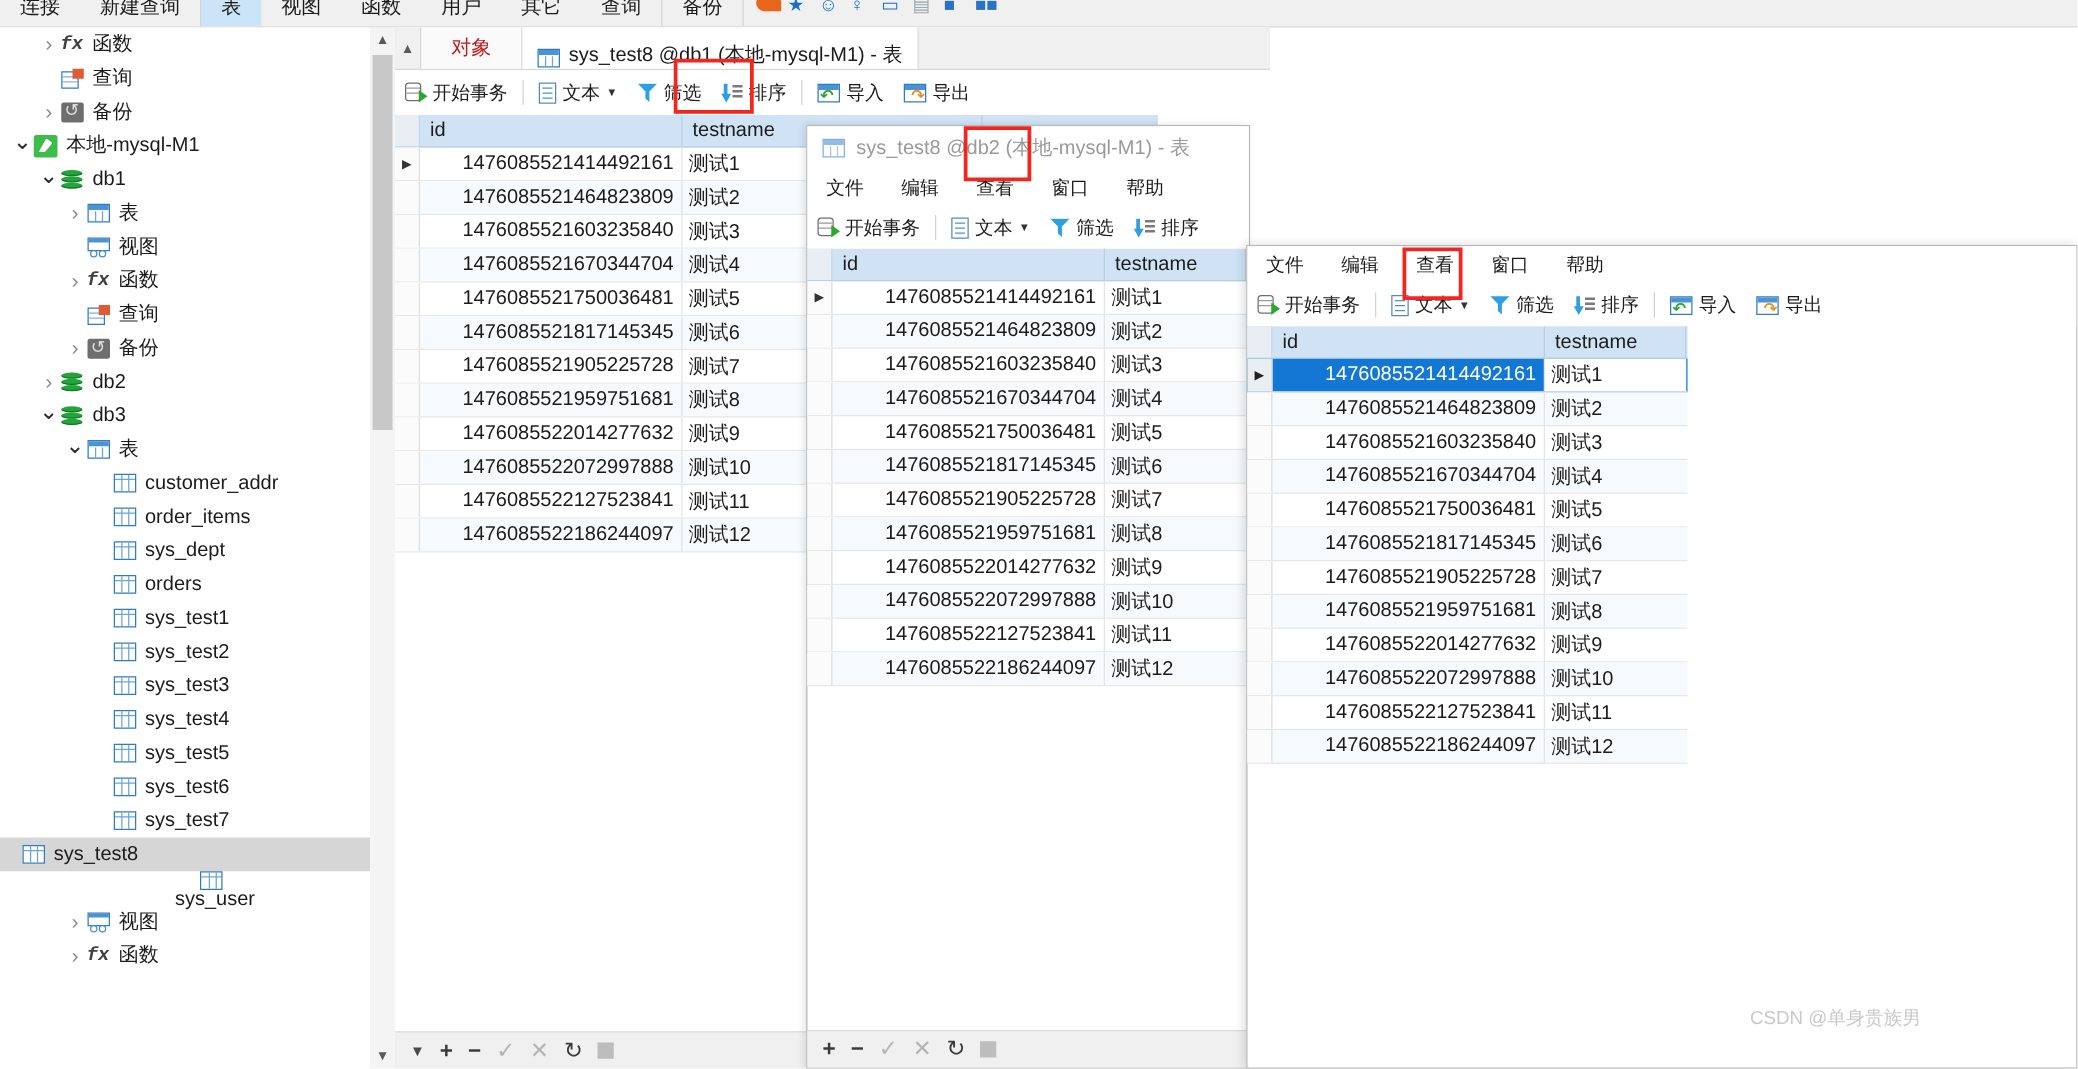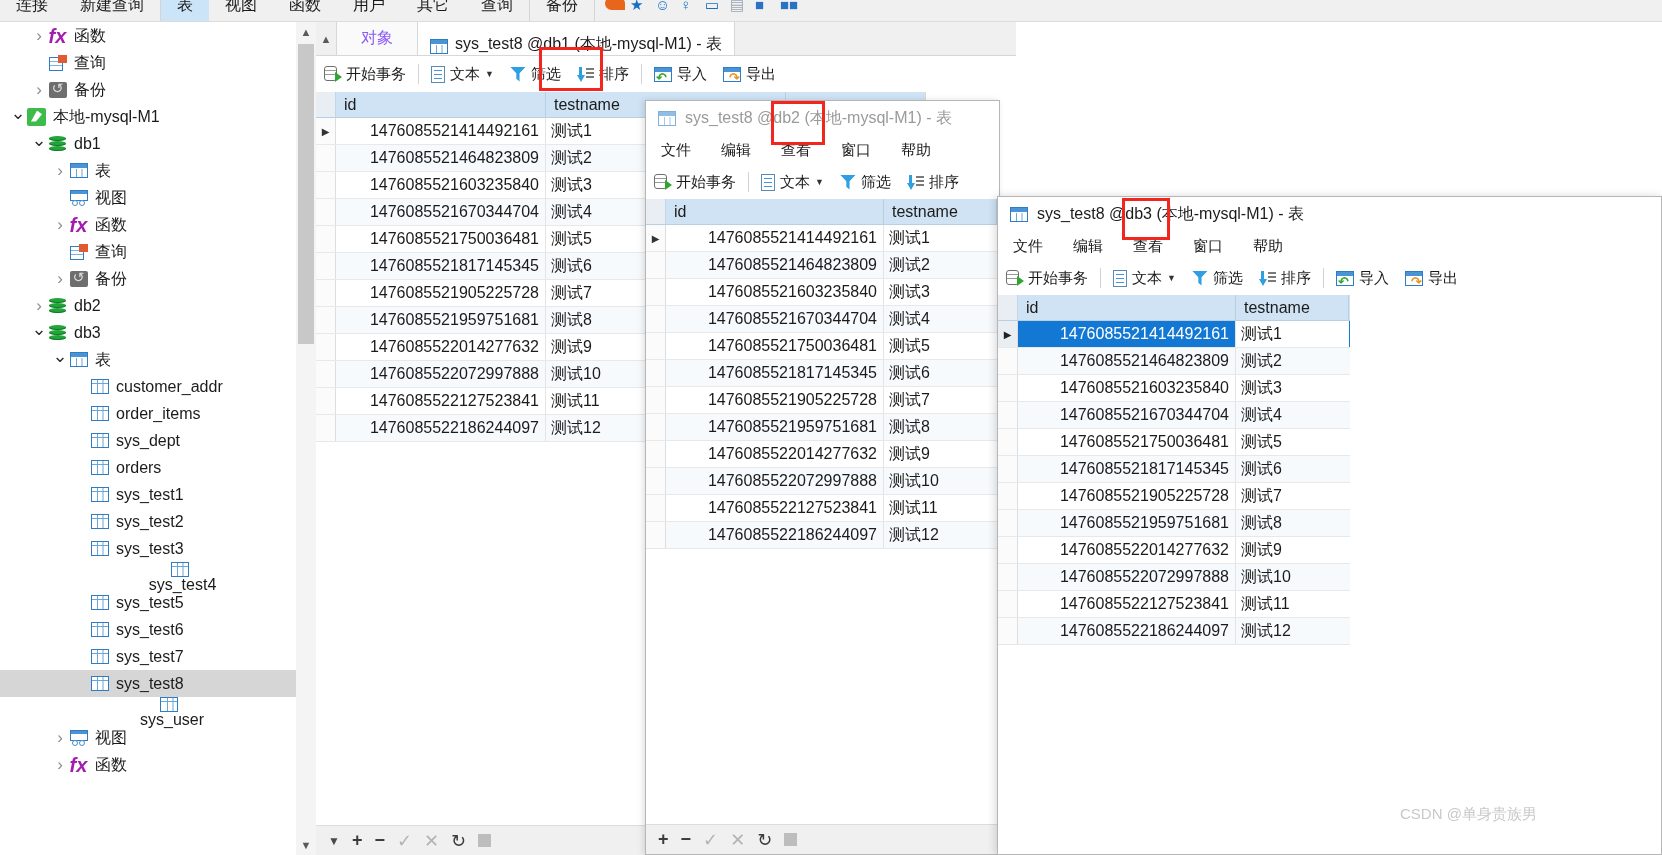--- a/index.html
+++ b/index.html
@@ -64,22 +64,22 @@
   .i-table-hdr::after { content:""; position:absolute; top:5px; bottom:0; left:5.5px; width:1.2px; background:#6aa6d8;
                         box-shadow: 5.5px 0 0 #6aa6d8, 0 0 0 0 #000; }
 
   .i-db { width: 17px; height: 16px; position: relative; }
   .i-db i { position: absolute; left: 0; width: 17px; height: 5px; border-radius: 50%;
             background: #23a53b; box-shadow: inset 0 -1px 0 #0f7a26; }
   .i-db i:nth-child(1) { top: 0; }
   .i-db i:nth-child(2) { top: 5px; }
   .i-db i:nth-child(3) { top: 10px; }
 
-  .i-fx { font-family: Liberation Sans, sans-serif; font-style: italic; font-weight: bold;
-          color: #a21caf; font-size: 20px; line-height: 1; }
+  .i-fx { font-family: Liberation Mono, monospace; font-style: italic; font-weight: bold;
+          color: #404040; font-size: 15px; line-height: 1; }
 
   .i-view { width: 18px; height: 16px; position: relative; }
   .i-view .box { position: absolute; left:0; top:0; width: 18px; height: 11px;
                  border: 1.6px solid #2e7cc4; background:#fff; }
   .i-view .box::before { content:""; position:absolute; left:0; right:0; top:0; height:3px; background:#4a93d4; }
   .i-view .o { position:absolute; bottom:0; width: 6px; height: 6px; border: 1.4px solid #4a8ec0;
                border-radius: 50%; background: #fff; }
   .i-view .o.l { left: 2px; } .i-view .o.r { left: 9px; }
 
   .i-query { width: 18px; height: 16px; position: relative; }
@@ -373,21 +373,21 @@
           </span>
           <span class="tree-label">sys_test2</span>
         </div>
         <div class="tree-row" style="padding-left: 73px;">
           <span class="chev"></span>
           <span class="tree-icon">
             <span class="i-table"></span>
           </span>
           <span class="tree-label">sys_test3</span>
         </div>
-        <div class="tree-row" style="padding-left: 73px; flex-direction: column;">
+        <div class="tree-row" style="padding-left: 73px;">
           <span class="chev"></span>
           <span class="tree-icon">
             <span class="i-table"></span>
           </span>
           <span class="tree-label">sys_test4</span>
         </div>
         <div class="tree-row" style="padding-left: 73px;">
           <span class="chev"></span>
           <span class="tree-icon">
             <span class="i-table"></span>
@@ -401,21 +401,21 @@
           </span>
           <span class="tree-label">sys_test6</span>
         </div>
         <div class="tree-row" style="padding-left: 73px;">
           <span class="chev"></span>
           <span class="tree-icon">
             <span class="i-table"></span>
           </span>
           <span class="tree-label">sys_test7</span>
         </div>
-        <div class="tree-row selected" style="padding-left: 73px;">
+        <div class="tree-row selected" style="">
           <span class="chev"></span>
           <span class="tree-icon">
             <span class="i-table"></span>
           </span>
           <span class="tree-label">sys_test8</span>
         </div>
         <div class="tree-row" style="padding-left: 52px; flex-direction: column;">
           <span class="chev"></span>
           <span class="tree-icon">
             <span class="i-table"></span>
@@ -445,21 +445,21 @@
   <div class="sb-scroll" style="left:296px;top:22px;width:20px;height:833px;">
     <div class="sb-arrow">▲</div>
     <div class="sb-thumb" style="top:22px;height:300px;"></div>
     <div class="sb-arrow" style="position:absolute;bottom:0;">▼</div>
   </div>
 
   <div style="position:absolute;left:316px;top:22px;width:700px;height:833px;background:#ffffff;">
 
     <div style="display:flex;align-items:stretch;height:34px;background:#f0f0f0;border-bottom:1px solid #d7d7d7;">
       <div style="width:20px;display:flex;align-items:center;justify-content:center;color:#5a5a5a;font-size:11px;">▲</div>
-      <div style="display:flex;align-items:center;padding:0 24px;background:#fafafa;border-right:1px solid #d7d7d7;border-left:1px solid #d7d7d7;color:#8b5cf6;font-size:16px;">
+      <div style="display:flex;align-items:center;padding:0 24px;background:#fafafa;border-right:1px solid #d7d7d7;border-left:1px solid #d7d7d7;color:#b91c1c;font-size:16px;">
         <span>对象</span>
       </div>
       <div style="display:flex;align-items:flex-end;padding:0 12px 0 10px;background:#ffffff;border-right:1px solid #d7d7d7;font-size:16px;white-space:nowrap;">
         <span class="tree-icon">
             <span class="i-table-hdr"></span>
           </span>
         <span>sys_test8 @db1 (本地-mysql-M1) - 表</span>
       </div>
     </div>
 
@@ -699,26 +699,20 @@
       <span style="font-weight:bold;">−</span>
       <span class="dim">✓</span>
       <span class="dim">✕</span>
       <span>↻</span>
       <span class="stop"></span>
     </div>
   </div>
 
   <div style="position:absolute;left:997px;top:196px;width:665px;height:659px;background:#ffffff;
               border:1px solid #b6b6b6;box-shadow:-2px 0 8px rgba(0,0,0,.15);">
-    <div class="win-title" style="color:#1b1b1b;">
-      <span class="tree-icon tbl-ic">
-          <span class="i-table-hdr"></span>
-        </span>
-      <span>sys_test8 @db3 (本地-mysql-M1) - 表</span>
-    </div>
     <div class="menubar" style="background:#ffffff;">
       <div class="mi">文件</div>
       <div class="mi">编辑</div>
       <div class="mi">查看</div>
       <div class="mi">窗口</div>
       <div class="mi">帮助</div>
     </div>
     <div class="wtoolbar" style="background:#ffffff;height:34px;">
       <div class="wt-btn">
         <span class="tl-trans">

